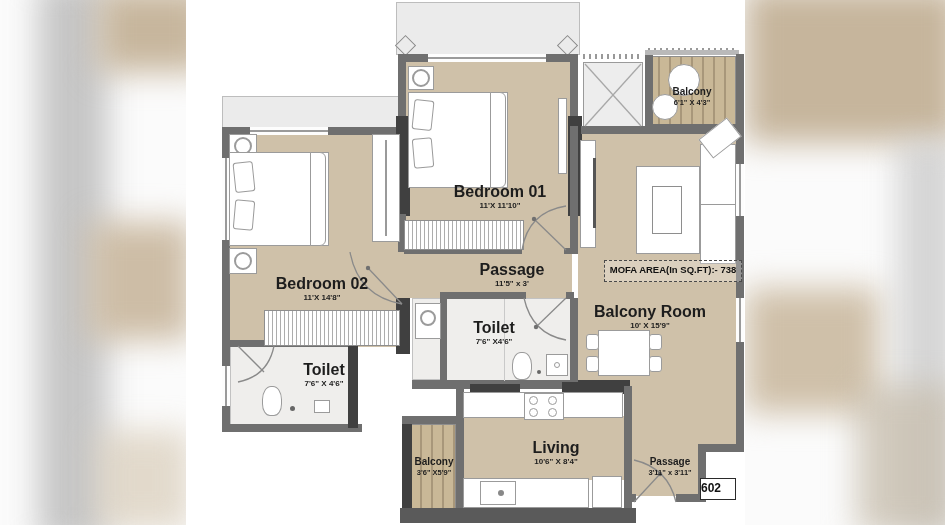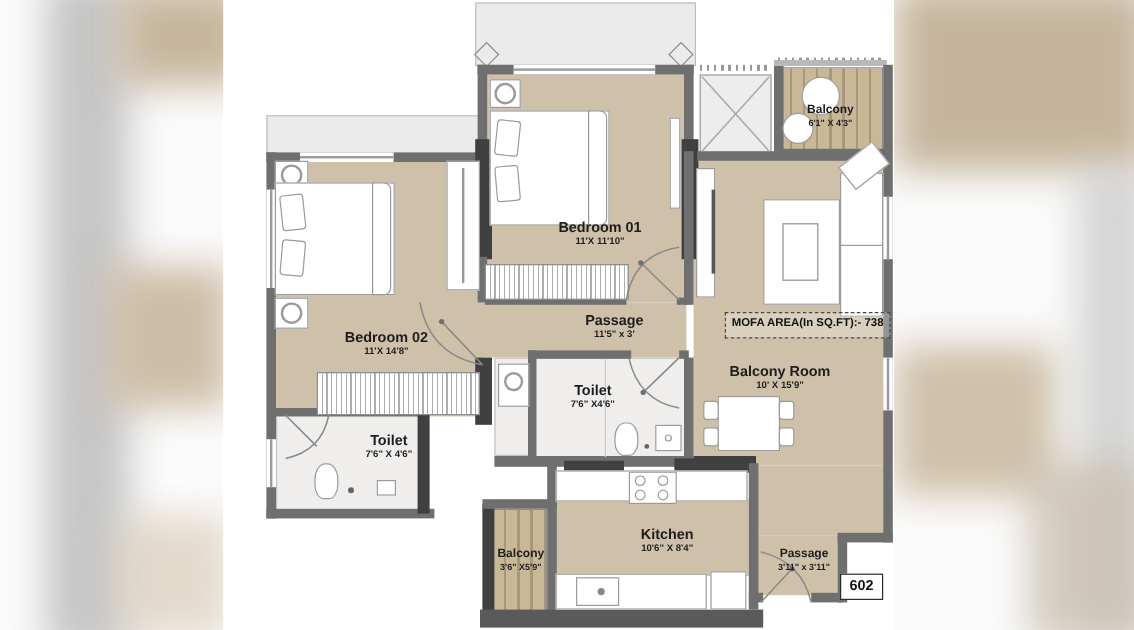--- a/index.html
+++ b/index.html
@@ -15,28 +15,28 @@
   .wall.dark{background:#404040;}
   .wall.lite{background:#b9b9b9;}
   .deck{background:#ebebeb;border:1px solid #bdbdbd;}
   .furn{background:#fff;border:1px solid #9b9b9b;}
   .circ{border-radius:50%;}
   .hatch{background:repeating-linear-gradient(90deg,#ffffff 0 3px,#adadad 3px 4px);border:1px solid #8e8e8e;}
   .win{background:#fdfdfd;}
   .winline{background:#9a9a9a;}
   .comb{background:repeating-linear-gradient(90deg,#999 0 2px,transparent 2px 6px);}
   .rlabel{position:absolute;text-align:center;color:#1d1d1d;font-weight:bold;line-height:1.2;}
-  .rlabel .nm{display:block;font-size:12px;}
+  .rlabel .nm{display:block;font-size:16px;}
   .rlabel .dm{display:block;font-size:8px;}
   .rlabel.sm .nm{font-size:10px;}
   .rlabel.sm .dm{font-size:7.5px;}
   .mofa{position:absolute;border:1px dashed #4a4a4a;background:rgba(255,255,255,0.25);
     color:#111;font-weight:bold;font-size:9.5px;text-align:center;line-height:18px;}
   .unitno{position:absolute;border:1.5px solid #2a2a2a;background:#fff;color:#111;
-    font-weight:bold;font-size:12px;text-align:center;line-height:18px;}
+    font-weight:bold;font-size:12px;text-align:left;line-height:18px;}
   svg{position:absolute;left:0;top:0;pointer-events:none;}
 </style>
 </head>
 <body>
 
 <div id="canvas">
 
   <div class="blob" style="left:38px;top:-20px;width:70px;height:565px;background:#b4b4b4;opacity:.75;"></div>
   <div class="blob" style="left:98px;top:-12px;width:110px;height:84px;background:#c7b69d;"></div>
   <div class="blob" style="left:88px;top:222px;width:104px;height:118px;background:#cdbda6;"></div>
@@ -230,21 +230,21 @@
   </div>
   <div class="rlabel" style="left:590px;top:302px;width:120px;">
     <span class="nm">Balcony Room</span>
     <span class="dm">10' X 15'9"</span>
   </div>
   <div class="rlabel sm" style="left:644px;top:86px;width:96px;">
     <span class="nm">Balcony</span>
     <span class="dm">6'1" X 4'3"</span>
   </div>
   <div class="rlabel" style="left:496px;top:438px;width:120px;">
-    <span class="nm">Kitchen</span>
+    <span class="nm">Living</span>
     <span class="dm">10'6" X 8'4"</span>
   </div>
   <div class="rlabel sm" style="left:404px;top:456px;width:60px;">
     <span class="nm">Balcony</span>
     <span class="dm">3'6" X5'9"</span>
   </div>
   <div class="rlabel sm" style="left:622px;top:456px;width:96px;">
     <span class="nm">Passage</span>
     <span class="dm">3'11" x 3'11"</span>
   </div>

